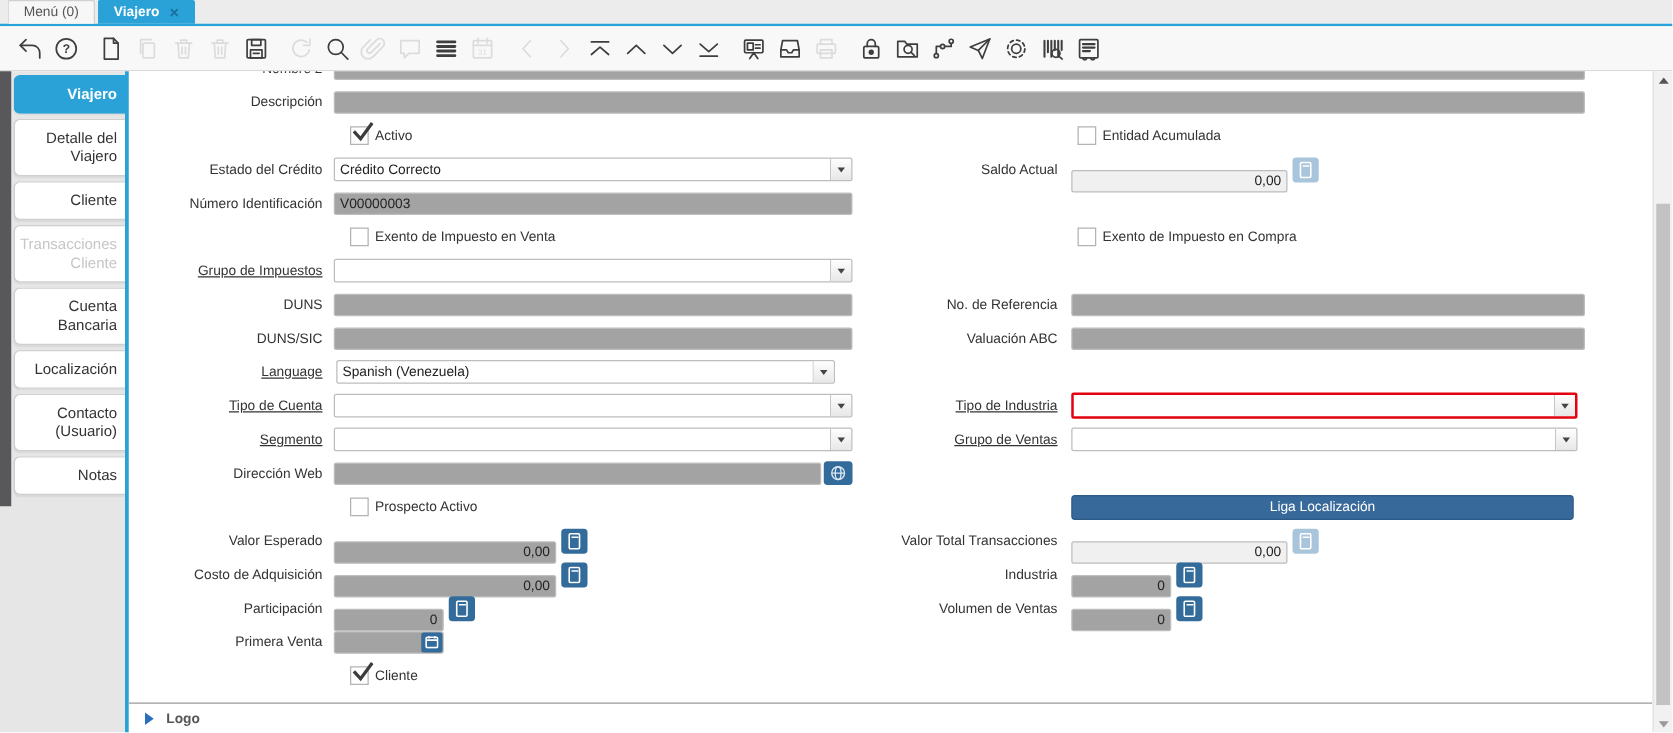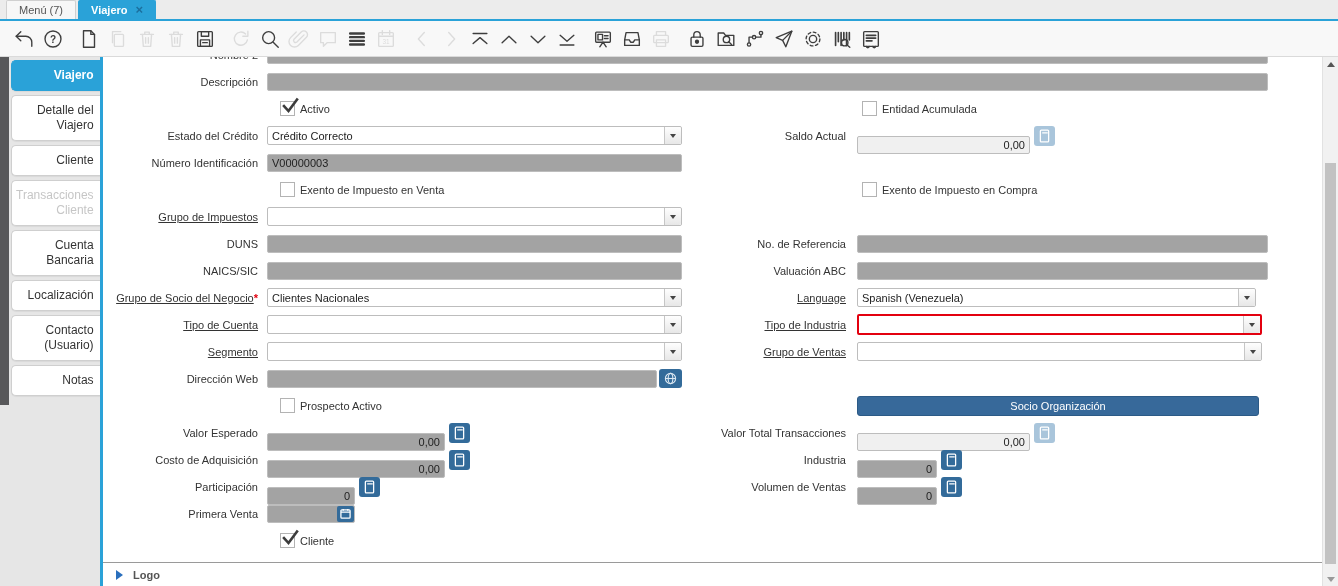--- a/index.html
+++ b/index.html
@@ -121,21 +121,21 @@
   .sb-arrow.up{ top:0; } .sb-arrow.down{ bottom:0; }
   .tri-up{ width:0; height:0; border-left:4px solid transparent; border-right:4px solid transparent; border-bottom:5px solid #555; }
   .tri-dn{ width:0; height:0; border-left:4px solid transparent; border-right:4px solid transparent; border-top:5px solid #999; }
   .sb-thumb{ position:absolute; left:2px; width:11px; top:106px; height:401px; background:#c2c2c2; cursor:pointer; }
 </style>
 </head>
 <body>
 
 <div class="tabbar">
   <div class="wtab">
-    <span>Menú (7)</span>
+    <span>Menú (0)</span>
   </div>
   <div class="wtab active">
     <span>Viajero</span>
     <span class="closex">×</span>
   </div>
 </div>
 
 <div class="toolbar">
     <span class="tbi">
       <svg viewBox="0 0 24 24">
@@ -382,39 +382,30 @@
           <input class="txt fld w-lstd" value="" style="">
         </div>
         <div class="rcell">
           <div class="rlbl">No. de Referencia</div>
           <input class="txt fld w-rtxt" value="" style="">
         </div>
       </div>
 
       <div class="frow">
         <div class="lcell">
-          <div class="lbl">NAICS/SIC</div>
+          <div class="lbl">DUNS/SIC</div>
           <input class="txt fld w-lstd" value="" style="">
         </div>
         <div class="rcell">
           <div class="rlbl">Valuación ABC</div>
           <input class="txt fld w-rtxt" value="" style="">
         </div>
       </div>
 
       <div class="frow">
-        <div class="lcell">
-          <div class="lbl"><span class="linklbl">Grupo de Socio del Negocio</span><span class="req">*</span></div>
-          <div class="combo fld w-lstd">
-            <input value="Clientes Nacionales" style="">
-            <span class="cbtn">
-                <span class="arrow-down"></span>
-              </span>
-          </div>
-        </div>
         <div class="rcell">
           <div class="rlbl linklbl">Language</div>
           <div class="combo fld" style="width:399px">
             <input value="Spanish (Venezuela)" style="">
             <span class="cbtn">
                 <span class="arrow-down"></span>
               </span>
           </div>
         </div>
       </div>
@@ -472,21 +463,21 @@
             </svg>
           </span>
       </div>
 
       <div class="frow">
         <div class="lcell">
           <span class="checkbox cb-l"></span>
           <span class="cb-label">Prospecto Activo</span>
         </div>
         <div class="rcell">
-          <div class="bigbtn">Socio Organización</div>
+          <div class="bigbtn">Liga Localización</div>
         </div>
       </div>
 
       <div class="frow">
         <div class="lcell">
           <div class="lbl">Valor Esperado</div>
           <input class="txt fld num w-money" value="0,00" style="">
           <span class="calcbtn">
               <svg viewBox="0 0 12 15">
                 <rect x="1.5" y="1" width="9" height="13" rx="1"></rect>

